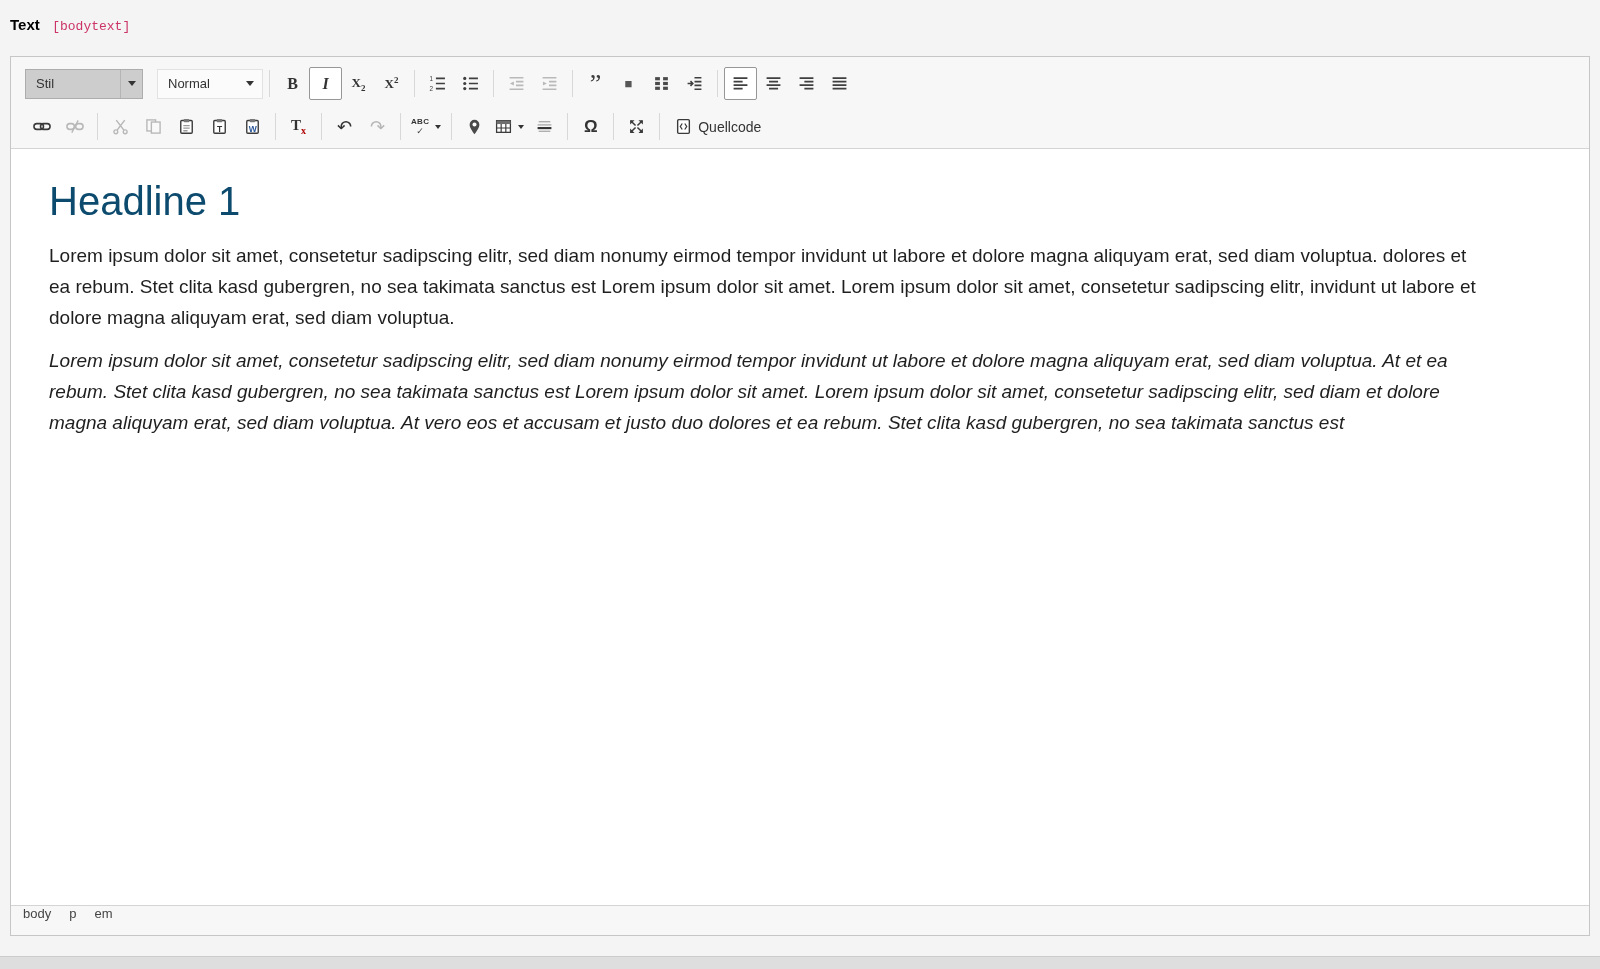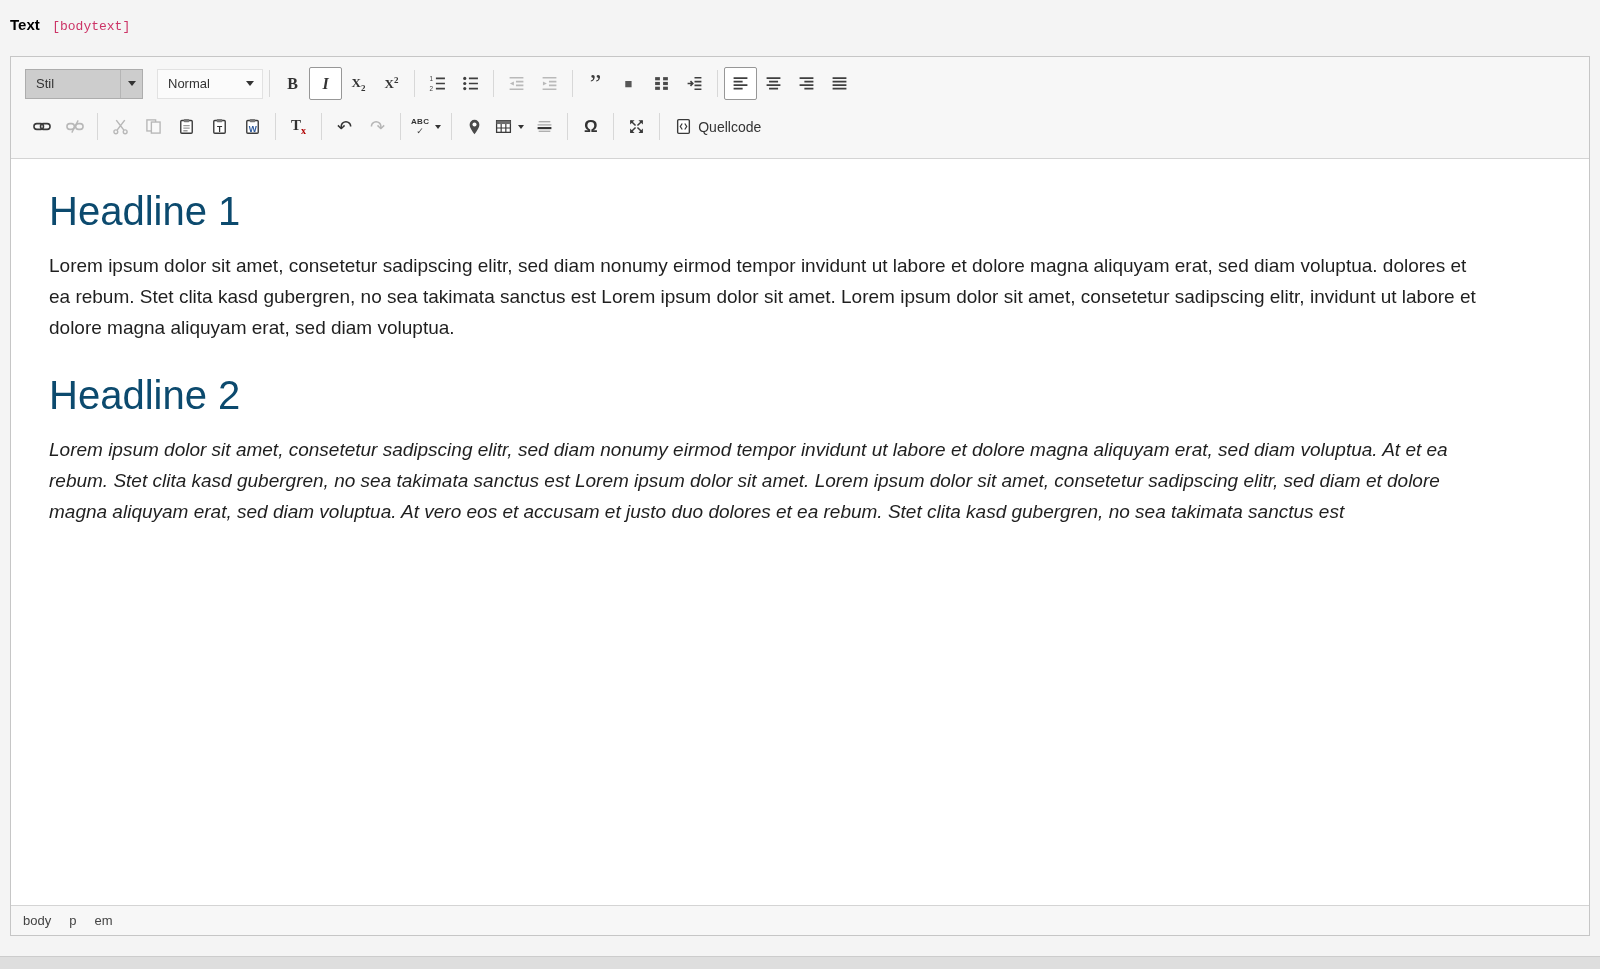--- a/index.html
+++ b/index.html
@@ -17,21 +17,21 @@
     font-family:"Liberation Mono", monospace; font-size:13px;
     color:var(--field-code, #cc3366); margin-left:8px;
   }
 
   
   .editor {
     position:absolute; left:10px; right:10px; top:56px; height:880px;
     background:#fff; border:1px solid #c6c6c6;
     display:flex; flex-direction:column;
   }
-  .toolbar { background:#f7f7f7; border-bottom:1px solid #d4d4d4; padding:5px 6px 10px; flex:none; }
+  .toolbar { background:#f7f7f7; border-bottom:1px solid #d4d4d4; padding:5px 6px 0; flex:none; }
   .tb-row { display:flex; align-items:center; height:43px; }
 
   .btn {
     min-width:33px; height:33px; display:inline-flex; align-items:center; justify-content:center;
     border:1px solid transparent; border-radius:2px; background:transparent; cursor:pointer;
     padding:0 3px; color:#333; font-family:inherit; flex:none;
   }
   .btn.active { background:#fff; border-color:#979797; }
   .btn.disabled { opacity:.33; cursor:default; }
   .btn.wide { gap:4px; }
@@ -82,21 +82,21 @@
   .content { flex:1 1 auto; overflow:hidden; padding:20px 100px 0 38px; color:#1f1f1f; }
   .headline { font-size:40px; font-weight:300; color:#0c4a6e; margin:10px 0 16px; }
   .headline.h2 { margin-top:30px; }
   .para { font-size:19px; line-height:31px; margin:12px 0 10px; max-width:1455px; }
   .para.bold { font-weight:bold; }
   .para.italic { font-style:italic; }
 
   
   .statusbar {
     flex:none; height:30px; border-top:1px solid #d4d4d4; background:#f7f7f7;
-    display:flex; align-items:center; padding:0 12px; gap:18px;
+    display:flex; align-items:flex-start; padding:0 12px; gap:18px;
     font-size:13px; color:#444;
   }
   .path-item { cursor:pointer; }
 
   
   .hscroll {
     position:absolute; left:0; bottom:0; width:100%; height:13px;
     background:#dedede; border-top:1px solid #cccccc;
   }
 </style>
@@ -348,21 +348,20 @@
             <path d="M6.8 5.2L5 8l1.8 2.8M9.2 5.2L11 8l-1.8 2.8" fill="none" stroke="#3a3a3a" stroke-width="1.2"></path>
           </svg>
         <span class="quellcode-label">Quellcode</span>
       </button>
     </div>
   </div>
 
   <div class="content">
     <h2 class="headline">Headline 1</h2>
     <p class="para">Lorem ipsum dolor sit amet, consetetur sadipscing elitr, sed diam nonumy eirmod tempor invidunt ut labore et dolore magna aliquyam erat, sed diam voluptua. dolores et ea rebum. Stet clita kasd gubergren, no sea takimata sanctus est Lorem ipsum dolor sit amet. Lorem ipsum dolor sit amet, consetetur sadipscing elitr, invidunt ut labore et dolore magna aliquyam erat, sed diam voluptua.</p>
-    <h2 class="headline h2">Headline 2</h2>
     <p class="para italic">Lorem ipsum dolor sit amet, consetetur sadipscing elitr, sed diam nonumy eirmod tempor invidunt ut labore et dolore magna aliquyam erat, sed diam voluptua. At et ea rebum. Stet clita kasd gubergren, no sea takimata sanctus est Lorem ipsum dolor sit amet. Lorem ipsum dolor sit amet, consetetur sadipscing elitr, sed diam et dolore magna aliquyam erat, sed diam voluptua. At vero eos et accusam et justo duo dolores et ea rebum. Stet clita kasd gubergren, no sea takimata sanctus est</p>
   </div>
 
   <div class="statusbar">
     <span class="path-item">body</span>
     <span class="path-item">p</span>
     <span class="path-item">em</span>
   </div>
 </div>
 

